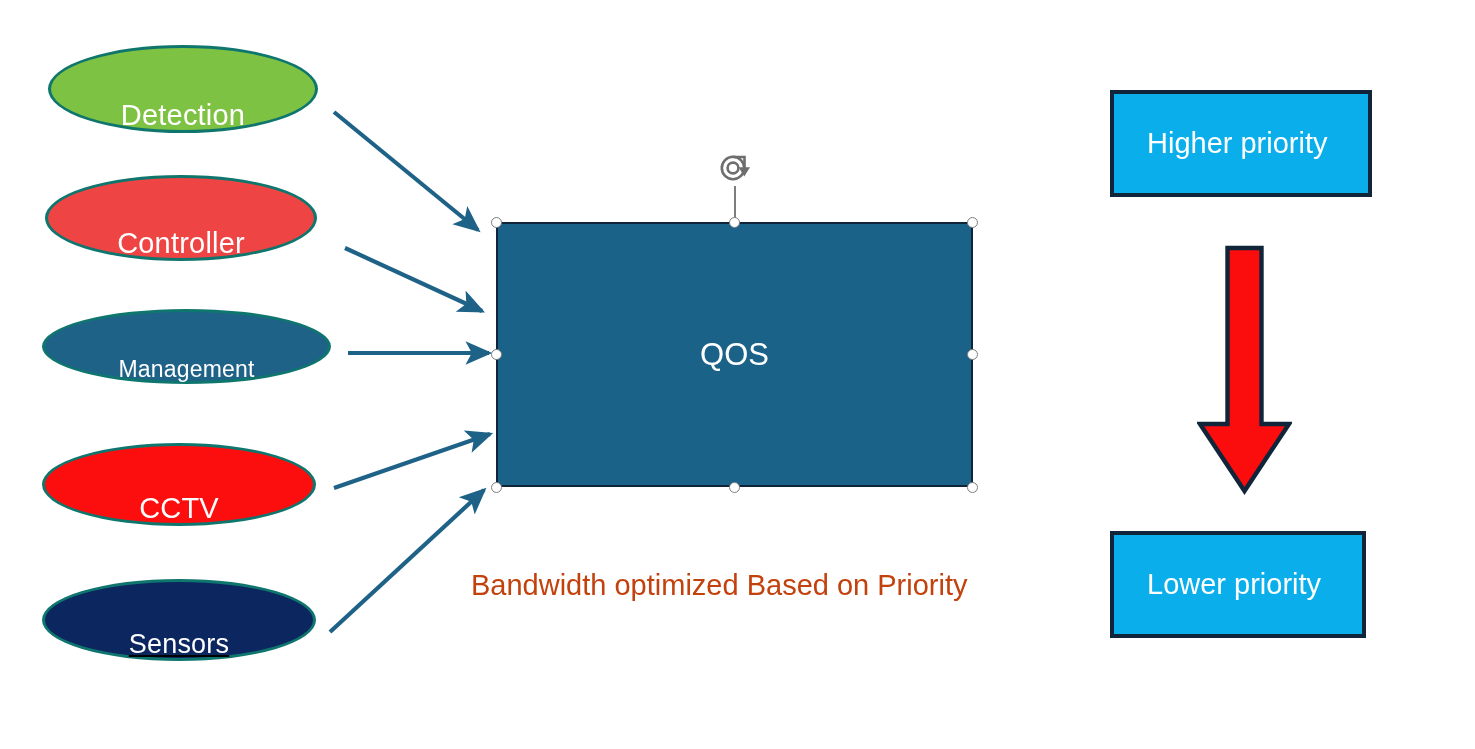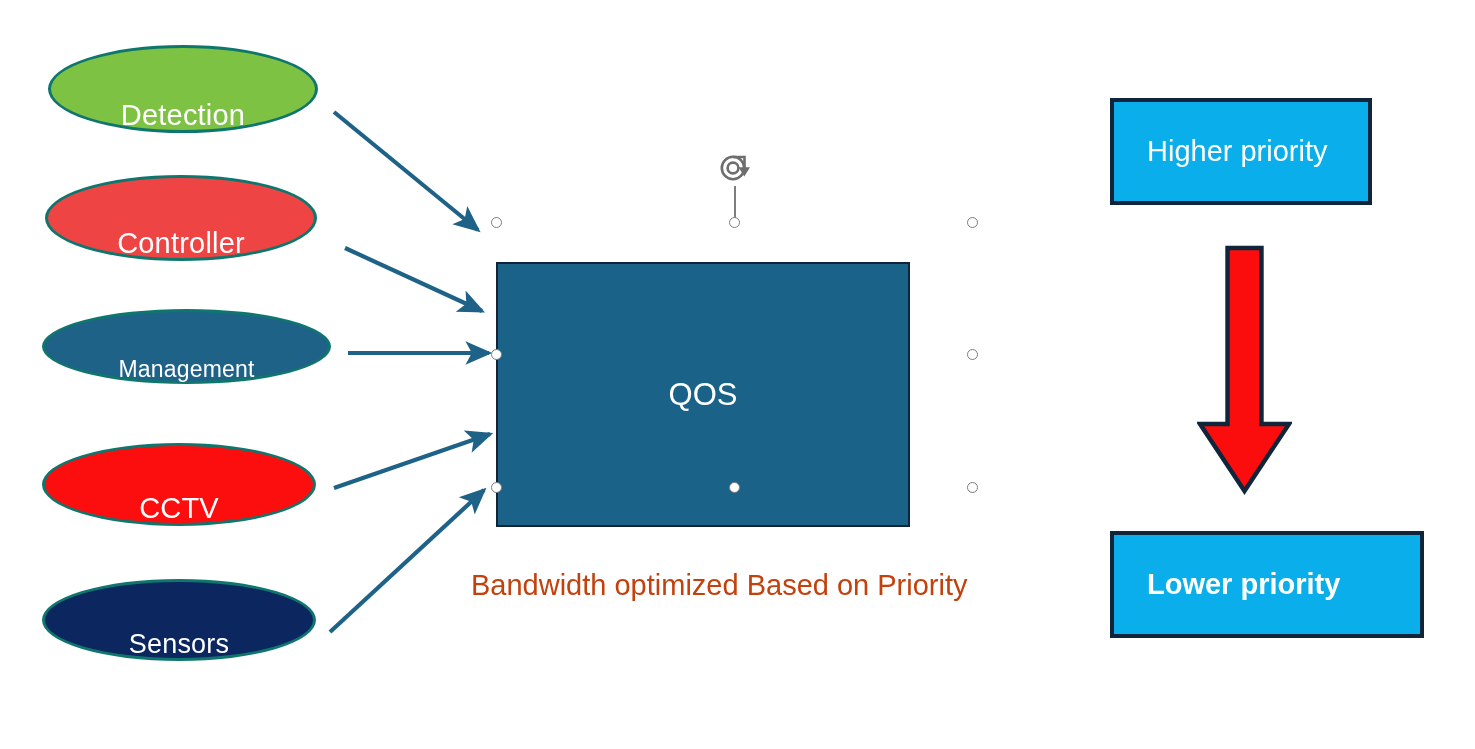--- a/index.html
+++ b/index.html
@@ -31,40 +31,39 @@
     color: #ffffff;
     font-size: 29px;
     line-height: 1;
     white-space: nowrap;
     letter-spacing: 0.2px;
   }
   #ell-detection { left: 48px;  top: 45px;  width: 270px; height: 88px; background: #7DC242; }
   #ell-controller{ left: 45px;  top: 175px; width: 272px; height: 86px; background: #ef4444; }
   #ell-management{ left: 42px;  top: 309px; width: 289px; height: 75px; background: #1F6288; }
   #ell-cctv      { left: 42px;  top: 443px; width: 274px; height: 83px; background: #FD0E0E; }
-  #ell-sensors   { left: 42px;  top: 579px; width: 274px; height: 82px; background: #0C2660; }
+  #ell-sensors   { left: 42px;  top: 579px; width: 274px; height: 82px; background: #0C2660; text-decoration: underline; }
 
   #ell-management .node-label { font-size: 23px; }
   #ell-sensors .node-label { font-size: 27px; }
   #ell-cctv .node-label { font-size: 29px; }
 
   
   #qos-shape {
     position: absolute;
     left: 496px;
     top: 222px;
-    width: 414px;
+    width: 477px;
     height: 265px;
     background: #1B6288;
     border: 2px solid #10243A;
     box-sizing: border-box;
     display: flex;
     align-items: center;
     justify-content: center;
-    margin-top: 40px;
   }
   #qos-shape .node-label {
     color: #ffffff;
     font-size: 31px;
     line-height: 1;
   }
 
   
   .handle {
     position: absolute;
@@ -98,22 +97,22 @@
     display: flex;
     align-items: center;
     padding-left: 33px;
   }
   .priority-box .node-label {
     color: #ffffff;
     font-size: 29px;
     line-height: 1;
     white-space: nowrap;
   }
-  #box-higher { left: 1110px; top: 98px;  width: 262px; height: 107px; }
-  #box-lower  { left: 1110px; top: 531px; width: 314px; height: 107px; font-weight: bold; }
+  #box-higher { left: 1110px; top: 90px;  width: 262px; height: 107px; }
+  #box-lower  { left: 1110px; top: 531px; width: 256px; height: 107px; }
 
   #red-arrow {
     position: absolute;
     left: 1197px;
     top: 245px;
     width: 95px;
     height: 250px;
   }
 
   #caption {

